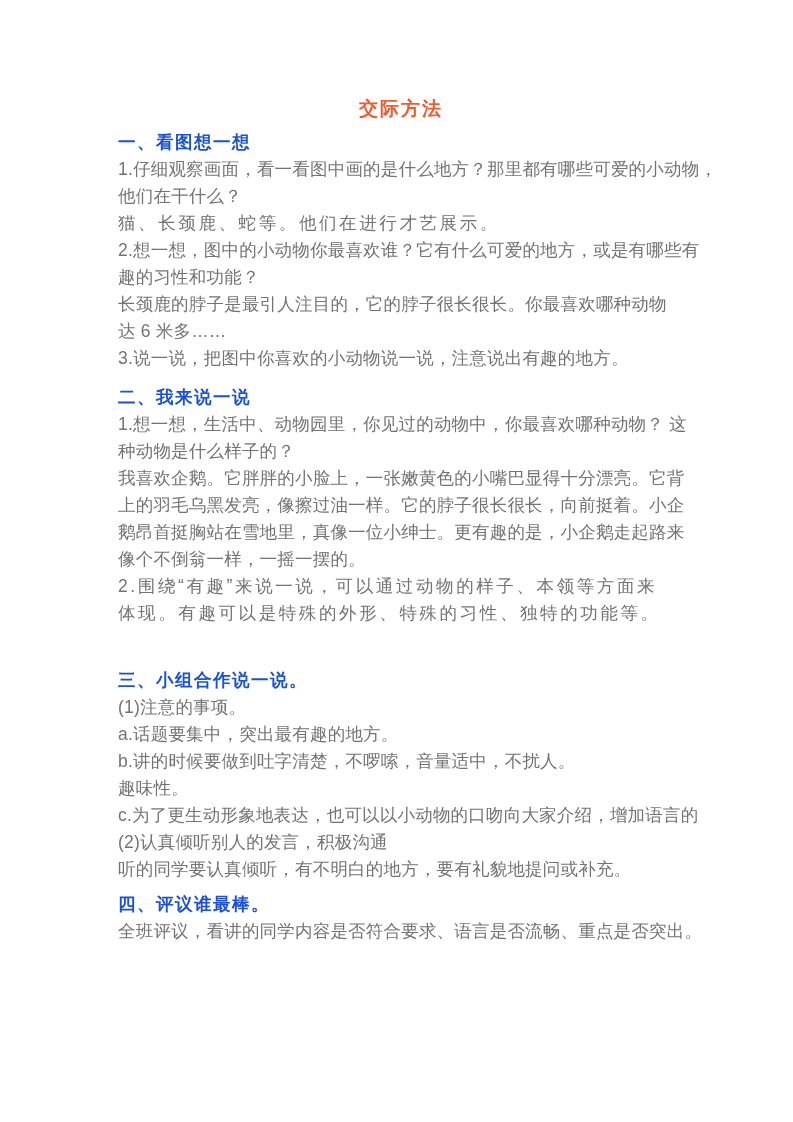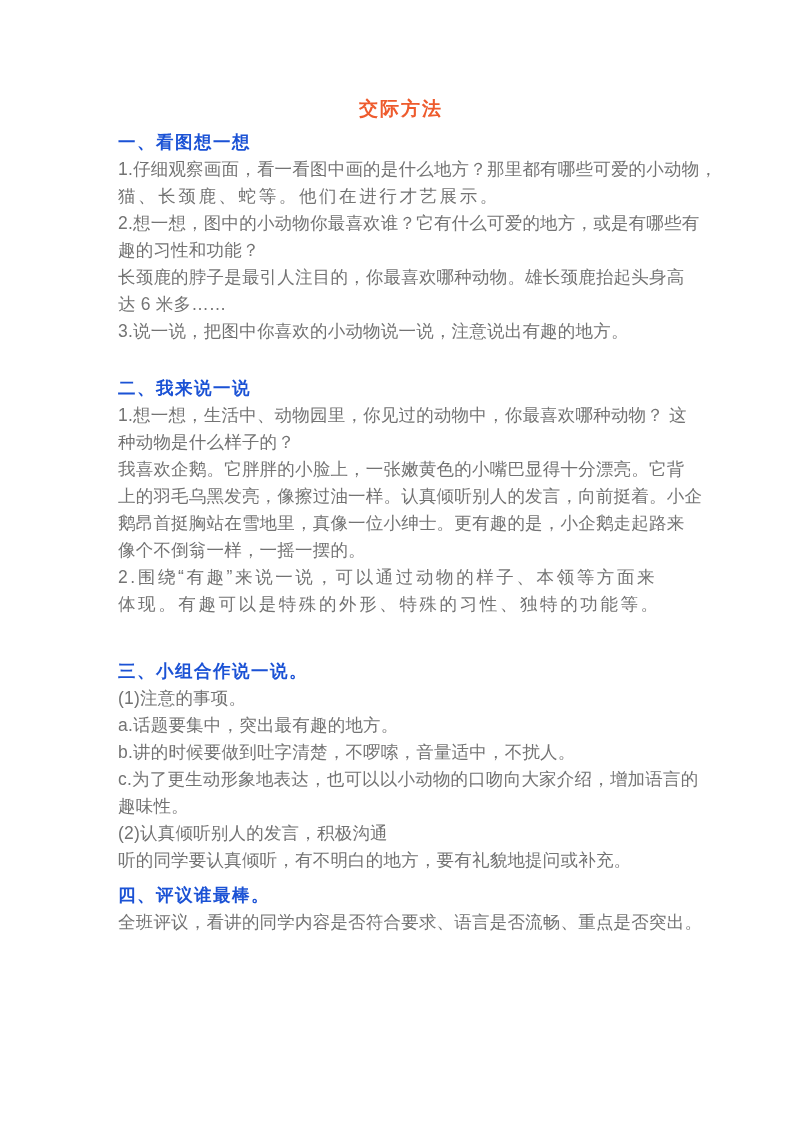--- a/index.html
+++ b/index.html
@@ -27,21 +27,21 @@
   .doc-title {
     text-align: center;
     font-weight: bold;
     font-size: 19px;
     letter-spacing: 2px;
     line-height: 27px;
     color: #EE5B2D;
   }
   .section { margin: 0; }
   .sec-1 { margin-top: 7px; }
-  .sec-2 { margin-top: 30px; }
+  .sec-2 { margin-top: 12px; }
   .sec-3 { margin-top: 40px; }
   .sec-4 { margin-top: 8px; }
   .heading {
     font-weight: bold;
     font-size: 17.5px;
     letter-spacing: 1.5px;
     line-height: 27px;
     color: #1B52D5;
     white-space: nowrap;
   }
@@ -60,47 +60,48 @@
 <body>
 
 <div class="page">
   <div class="content">
 
     <div class="doc-title">交际方法</div>
 
     <div class="section sec-1">
       <div class="heading">一、看图想一想</div>
       <div class="line">1.仔细观察画面，看一看图中画的是什么地方？那里都有哪些可爱的小动物，</div>
+      <div class="line">他们在干什么？</div>
       <div class="line sp">猫、长颈鹿、蛇等。他们在进行才艺展示。</div>
       <div class="line">2.想一想，图中的小动物你最喜欢谁？它有什么可爱的地方，或是有哪些有</div>
       <div class="line">趣的习性和功能？</div>
-      <div class="line">长颈鹿的脖子是最引人注目的，你最喜欢哪种动物。雄长颈鹿抬起头身高</div>
+      <div class="line">长颈鹿的脖子是最引人注目的，它的脖子很长很长。你最喜欢哪种动物</div>
       <div class="line">达 6 米多……</div>
       <div class="line">3.说一说，把图中你喜欢的小动物说一说，注意说出有趣的地方。</div>
     </div>
 
     <div class="section sec-2">
       <div class="heading">二、我来说一说</div>
       <div class="line">1.想一想，生活中、动物园里，你见过的动物中，你最喜欢哪种动物？ 这</div>
       <div class="line">种动物是什么样子的？</div>
       <div class="line">我喜欢企鹅。它胖胖的小脸上，一张嫩黄色的小嘴巴显得十分漂亮。它背</div>
-      <div class="line">上的羽毛乌黑发亮，像擦过油一样。认真倾听别人的发言，向前挺着。小企</div>
+      <div class="line">上的羽毛乌黑发亮，像擦过油一样。它的脖子很长很长，向前挺着。小企</div>
       <div class="line">鹅昂首挺胸站在雪地里，真像一位小绅士。更有趣的是，小企鹅走起路来</div>
       <div class="line">像个不倒翁一样，一摇一摆的。</div>
       <div class="line sp">2.围绕“有趣”来说一说，可以通过动物的样子、本领等方面来</div>
       <div class="line sp">体现。有趣可以是特殊的外形、特殊的习性、独特的功能等。</div>
     </div>
 
     <div class="section sec-3">
       <div class="heading">三、小组合作说一说。</div>
       <div class="line">(1)注意的事项。</div>
       <div class="line">a.话题要集中，突出最有趣的地方。</div>
       <div class="line">b.讲的时候要做到吐字清楚，不啰嗦，音量适中，不扰人。</div>
+      <div class="line">趣味性。</div>
       <div class="line">c.为了更生动形象地表达，也可以以小动物的口吻向大家介绍，增加语言的</div>
-      <div class="line">趣味性。</div>
       <div class="line">(2)认真倾听别人的发言，积极沟通</div>
       <div class="line">听的同学要认真倾听，有不明白的地方，要有礼貌地提问或补充。</div>
     </div>
 
     <div class="section sec-4">
       <div class="heading">四、评议谁最棒。</div>
       <div class="line">全班评议，看讲的同学内容是否符合要求、语言是否流畅、重点是否突出。</div>
     </div>
 
   </div>

